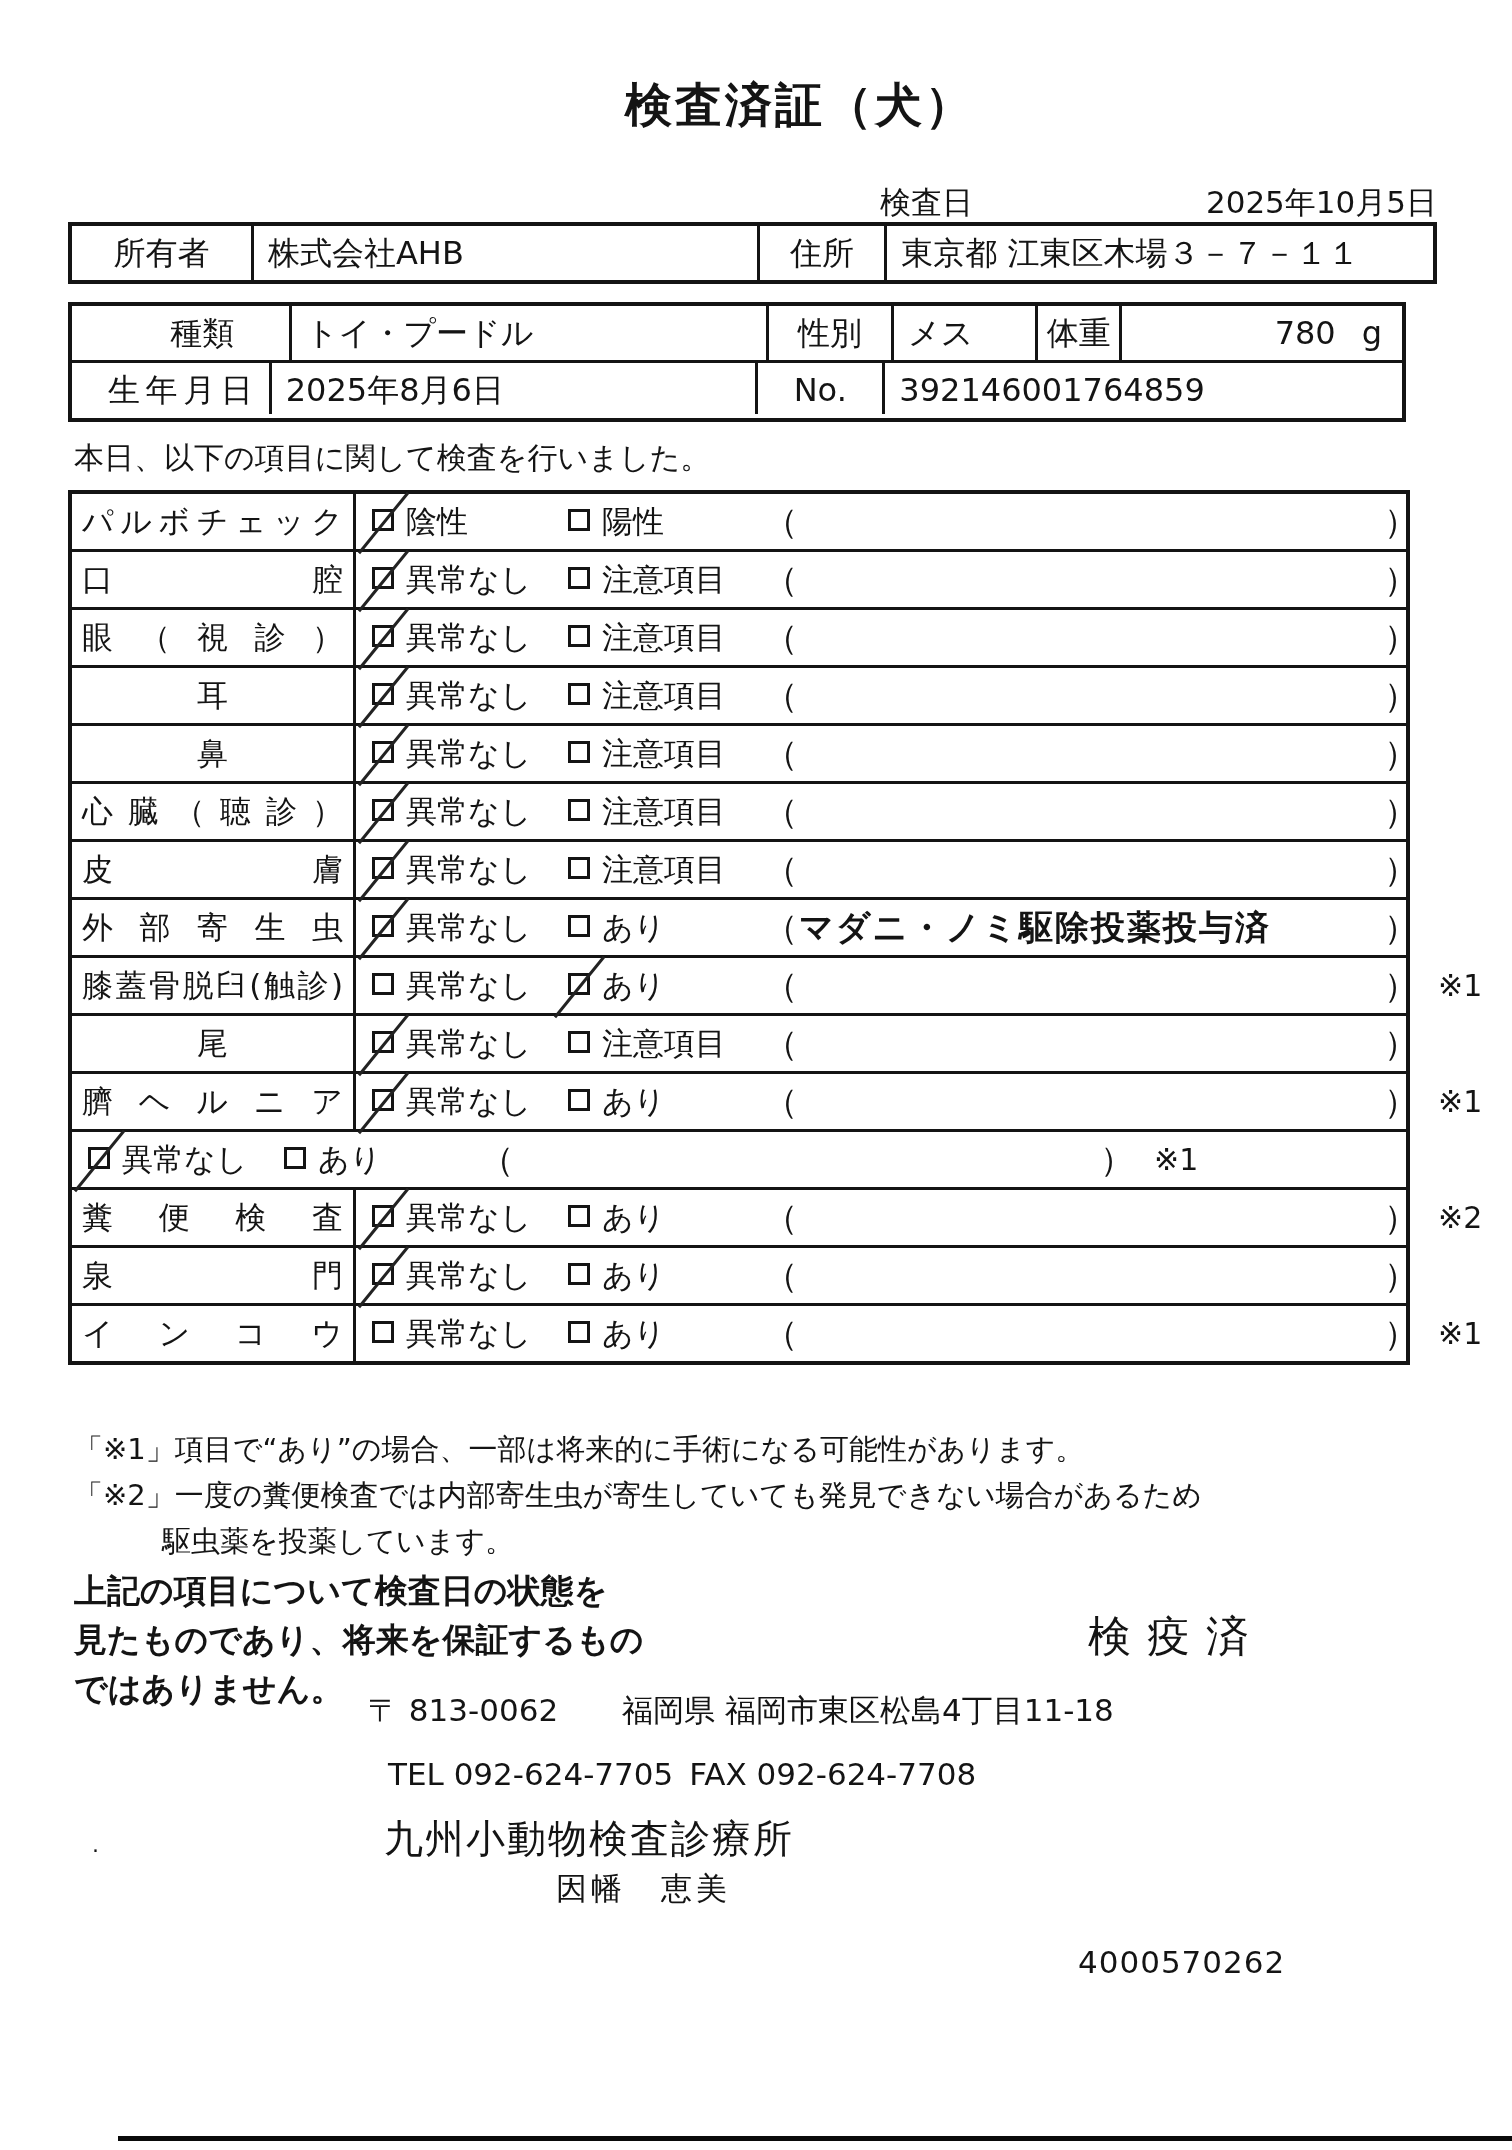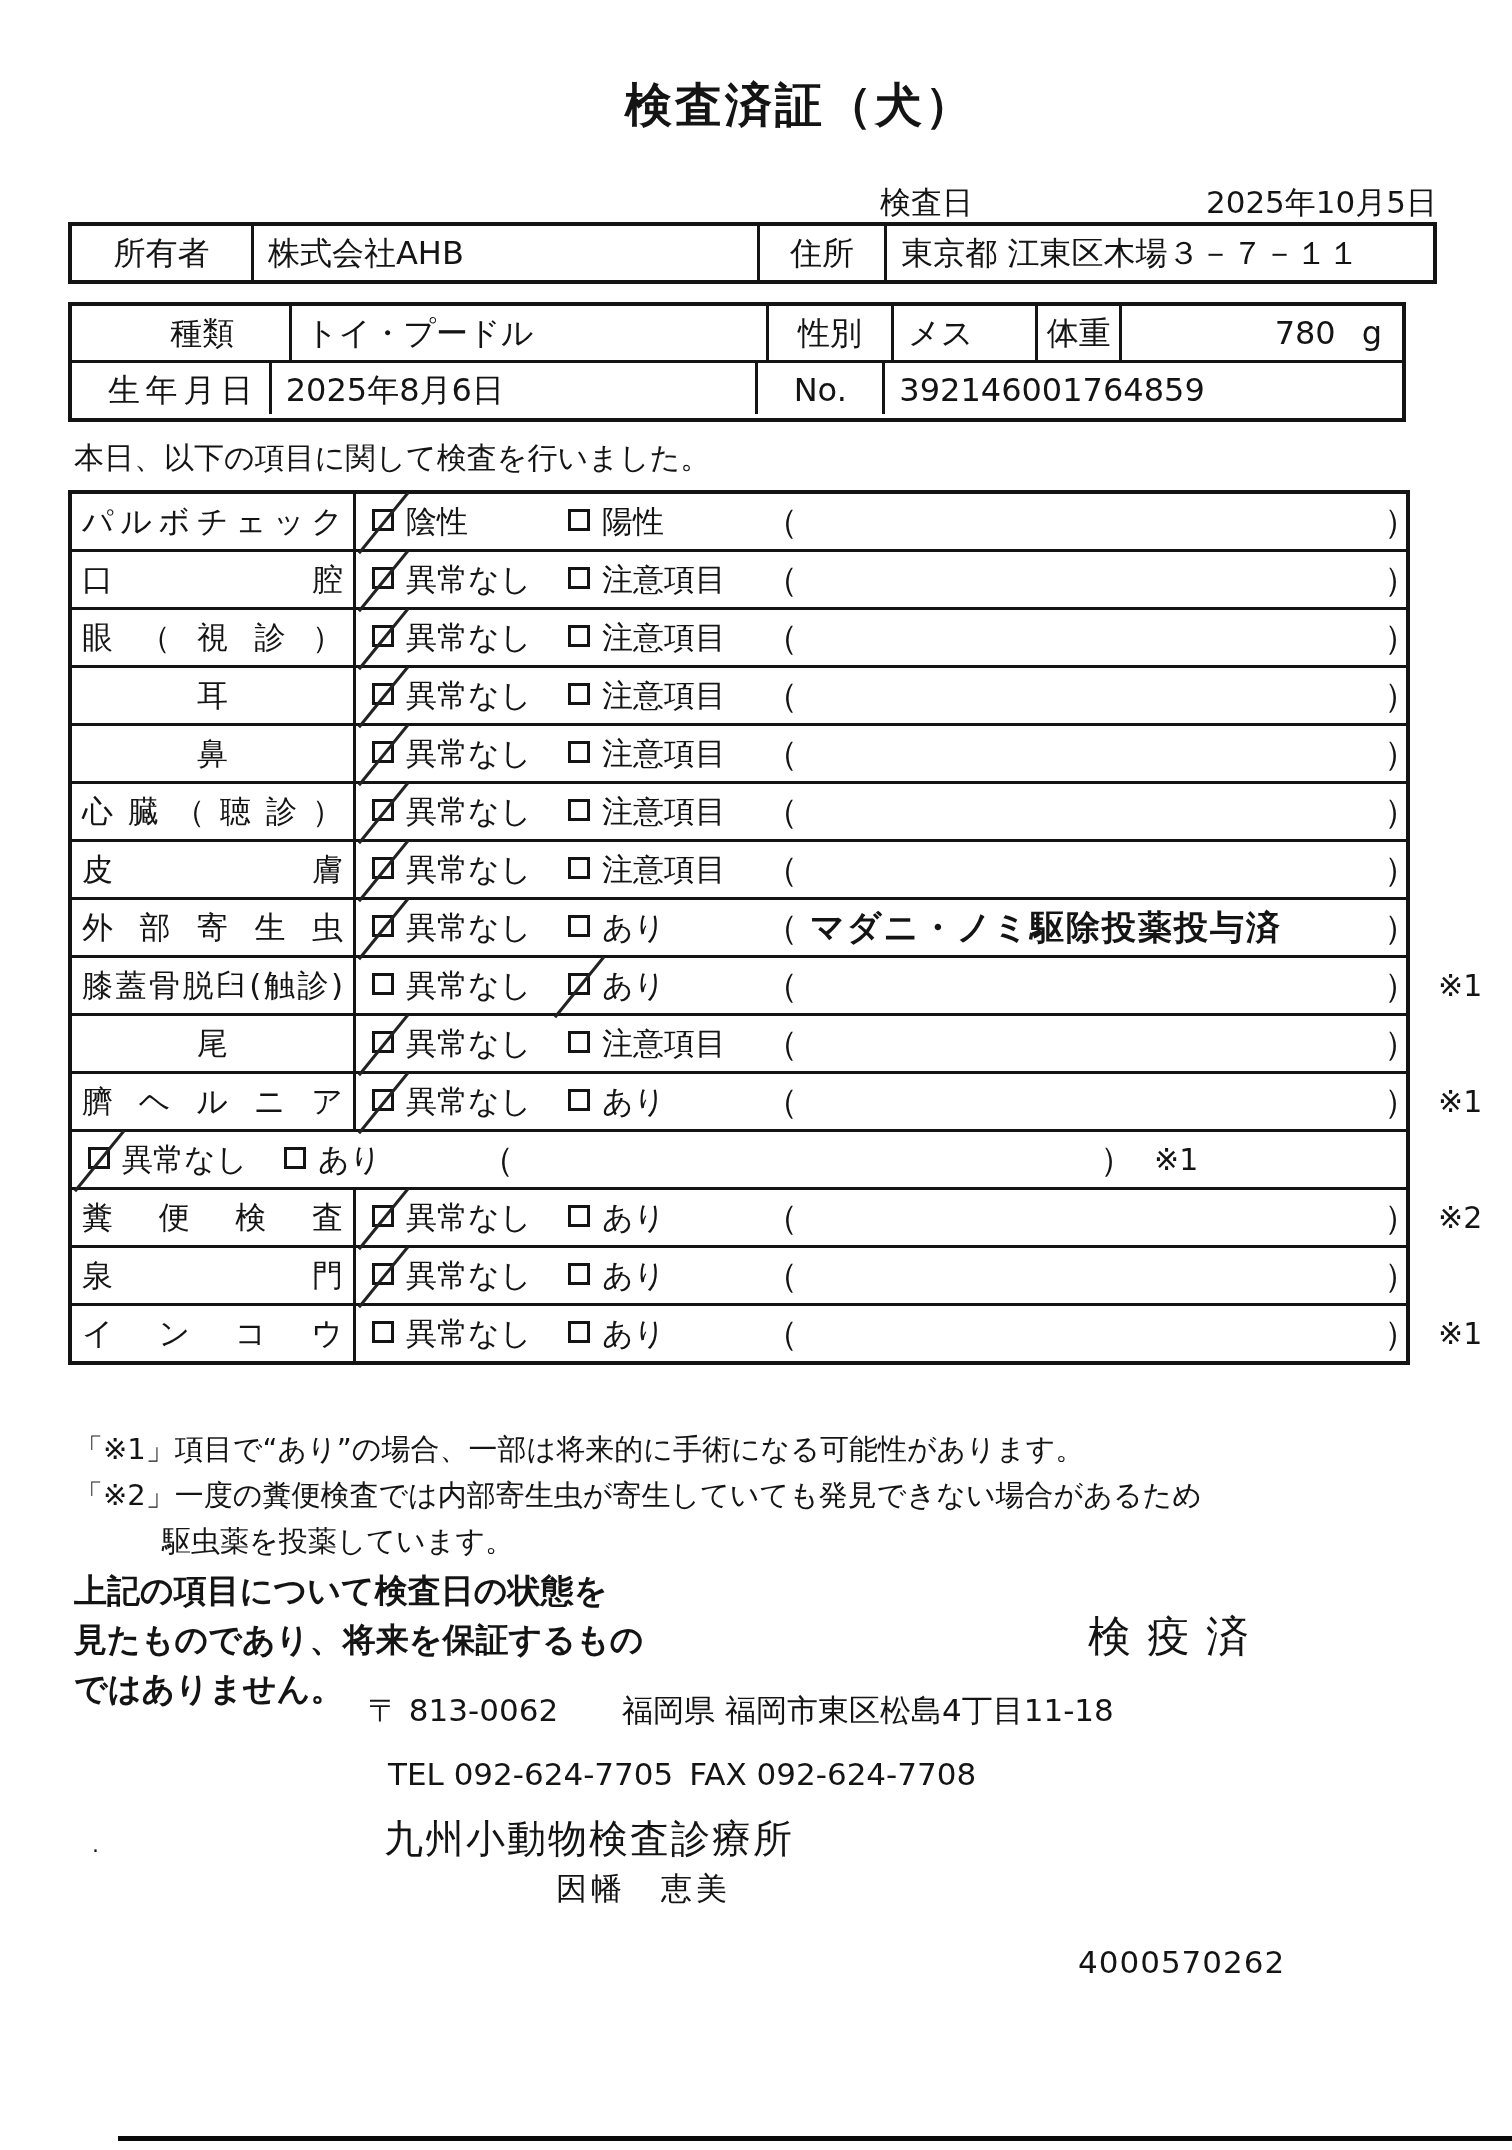--- a/index.html
+++ b/index.html
@@ -52,21 +52,21 @@
   .cb.checked::after{
     content:""; position:absolute; left:7px; top:-28px; width:3px; height:78px;
     background:#222; transform:rotate(39deg);
   }
   .pos-box1{position:absolute; left:16px; top:15px;}
   .pos-opt1{position:absolute; left:50px;}
   .pos-box2{position:absolute; left:212px; top:15px;}
   .pos-opt2{position:absolute; left:246px;}
   .pos-po{position:absolute; left:408px; font-size:34px;}
   .pos-pc{position:absolute; left:1028px; font-size:34px;}
-  .pos-note{position:absolute; left:454px; font-size:34px; font-weight:bold; letter-spacing:2px;}
+  .pos-note{position:absolute; left:443px; font-size:34px; font-weight:bold; letter-spacing:2px;}
   .pos-remark{position:absolute; left:1082px; width:90px; font-size:30px;}
   
   .fn{position:absolute; left:74px; font-size:29px; white-space:nowrap;}
   .fn1{top:1430px;} .fn2{top:1476px;} .fn3{top:1522px; left:162px;}
   
   .disclaimer{position:absolute; top:1566px; left:74px; font-size:33px; font-weight:bold; line-height:49px;}
   .stamp{position:absolute; top:1608px; left:1088px; font-size:43px; letter-spacing:16px; white-space:nowrap;}
   
   .postal-line{position:absolute; top:1690px; left:368px; display:flex; gap:64px; font-size:31px; white-space:nowrap;}
   .tel-line{position:absolute; top:1756px; left:388px; display:flex; gap:16px; font-size:31px; white-space:nowrap;}

